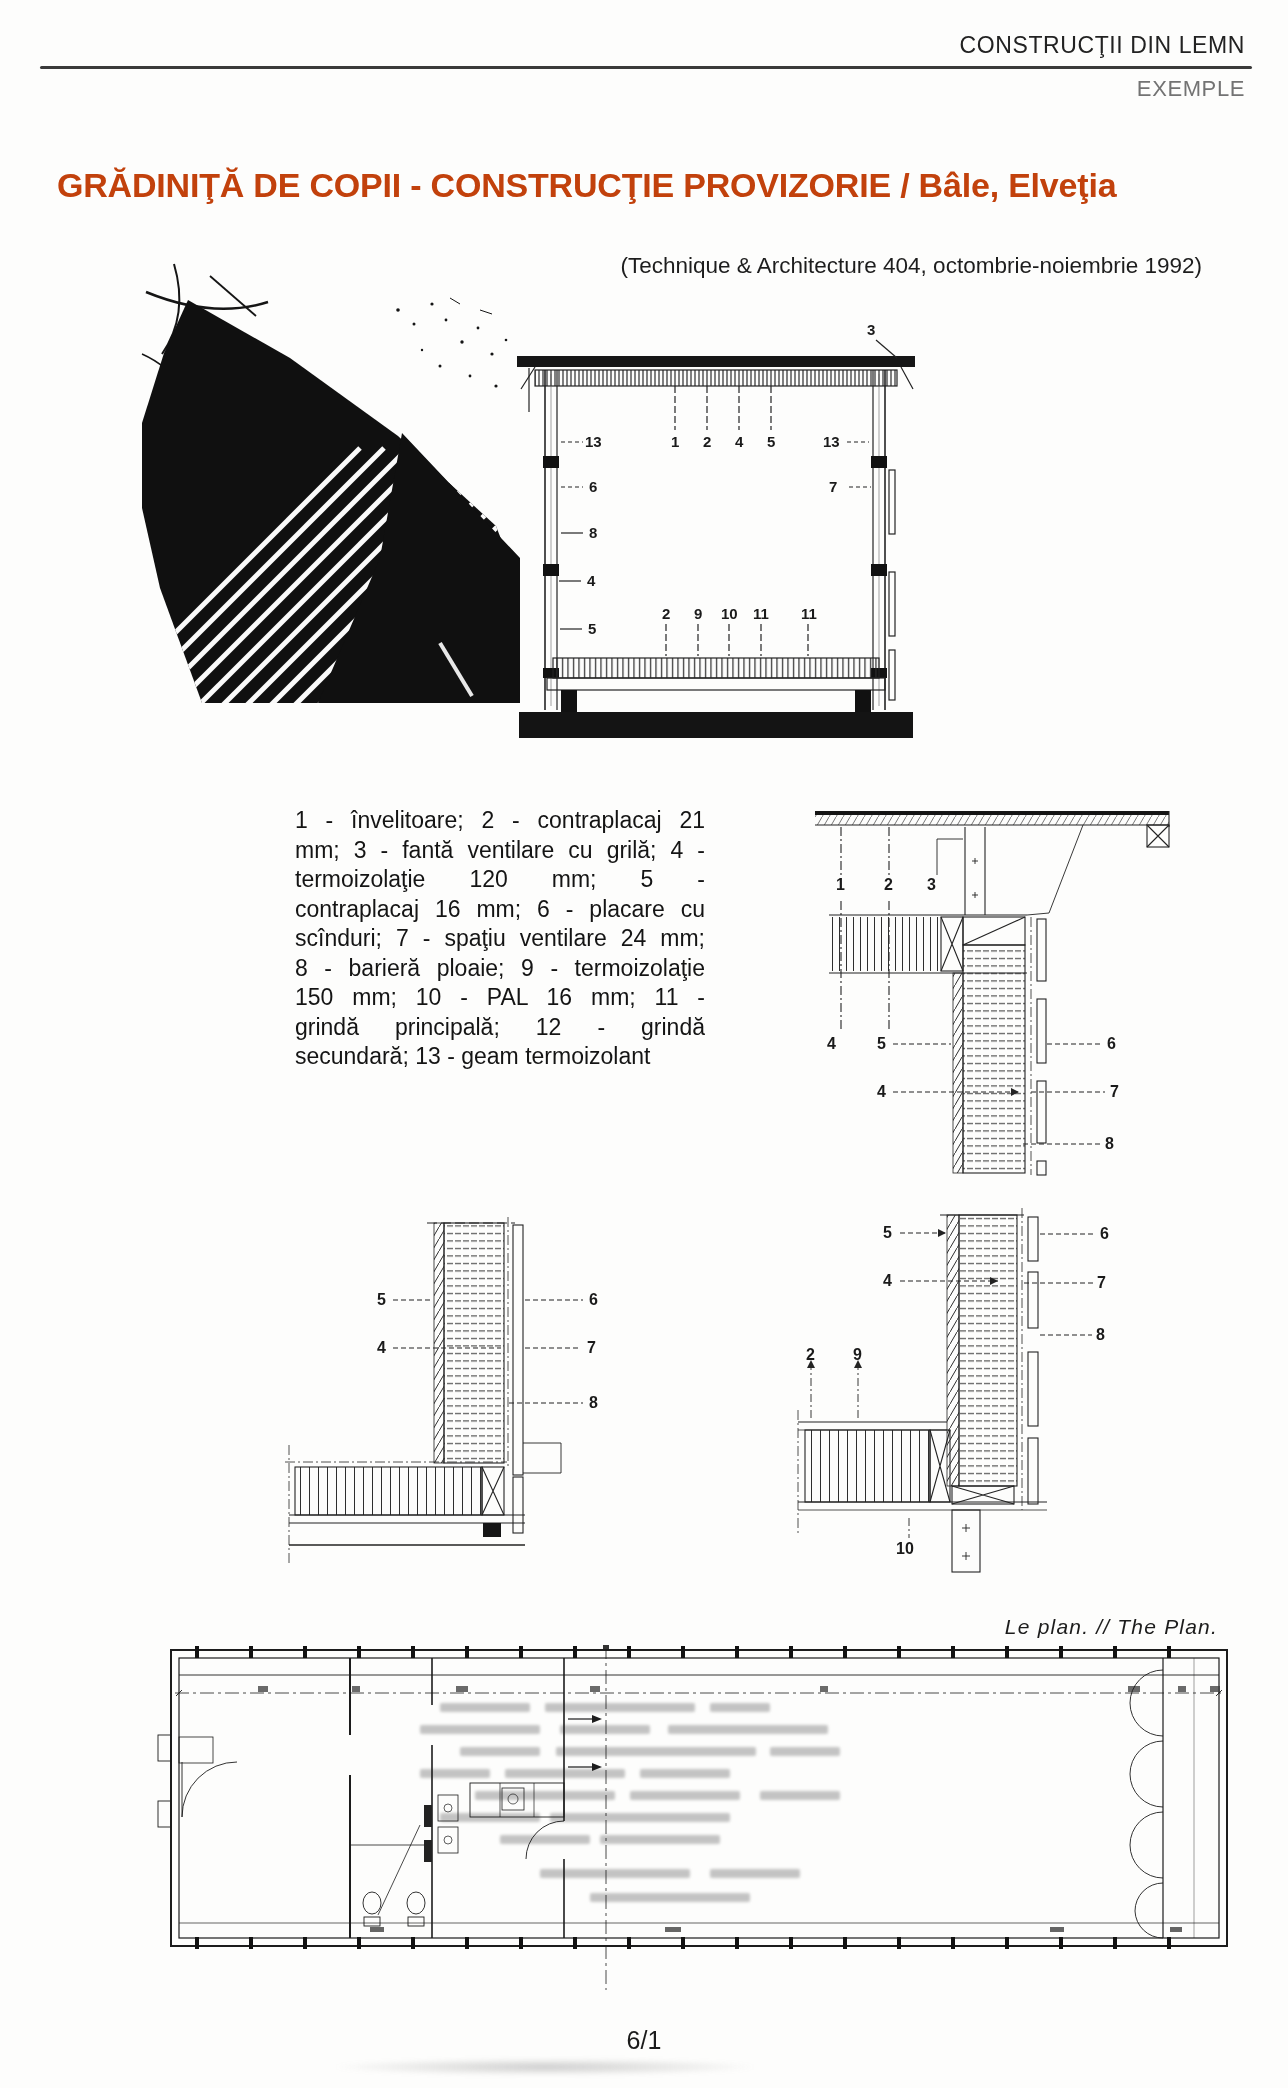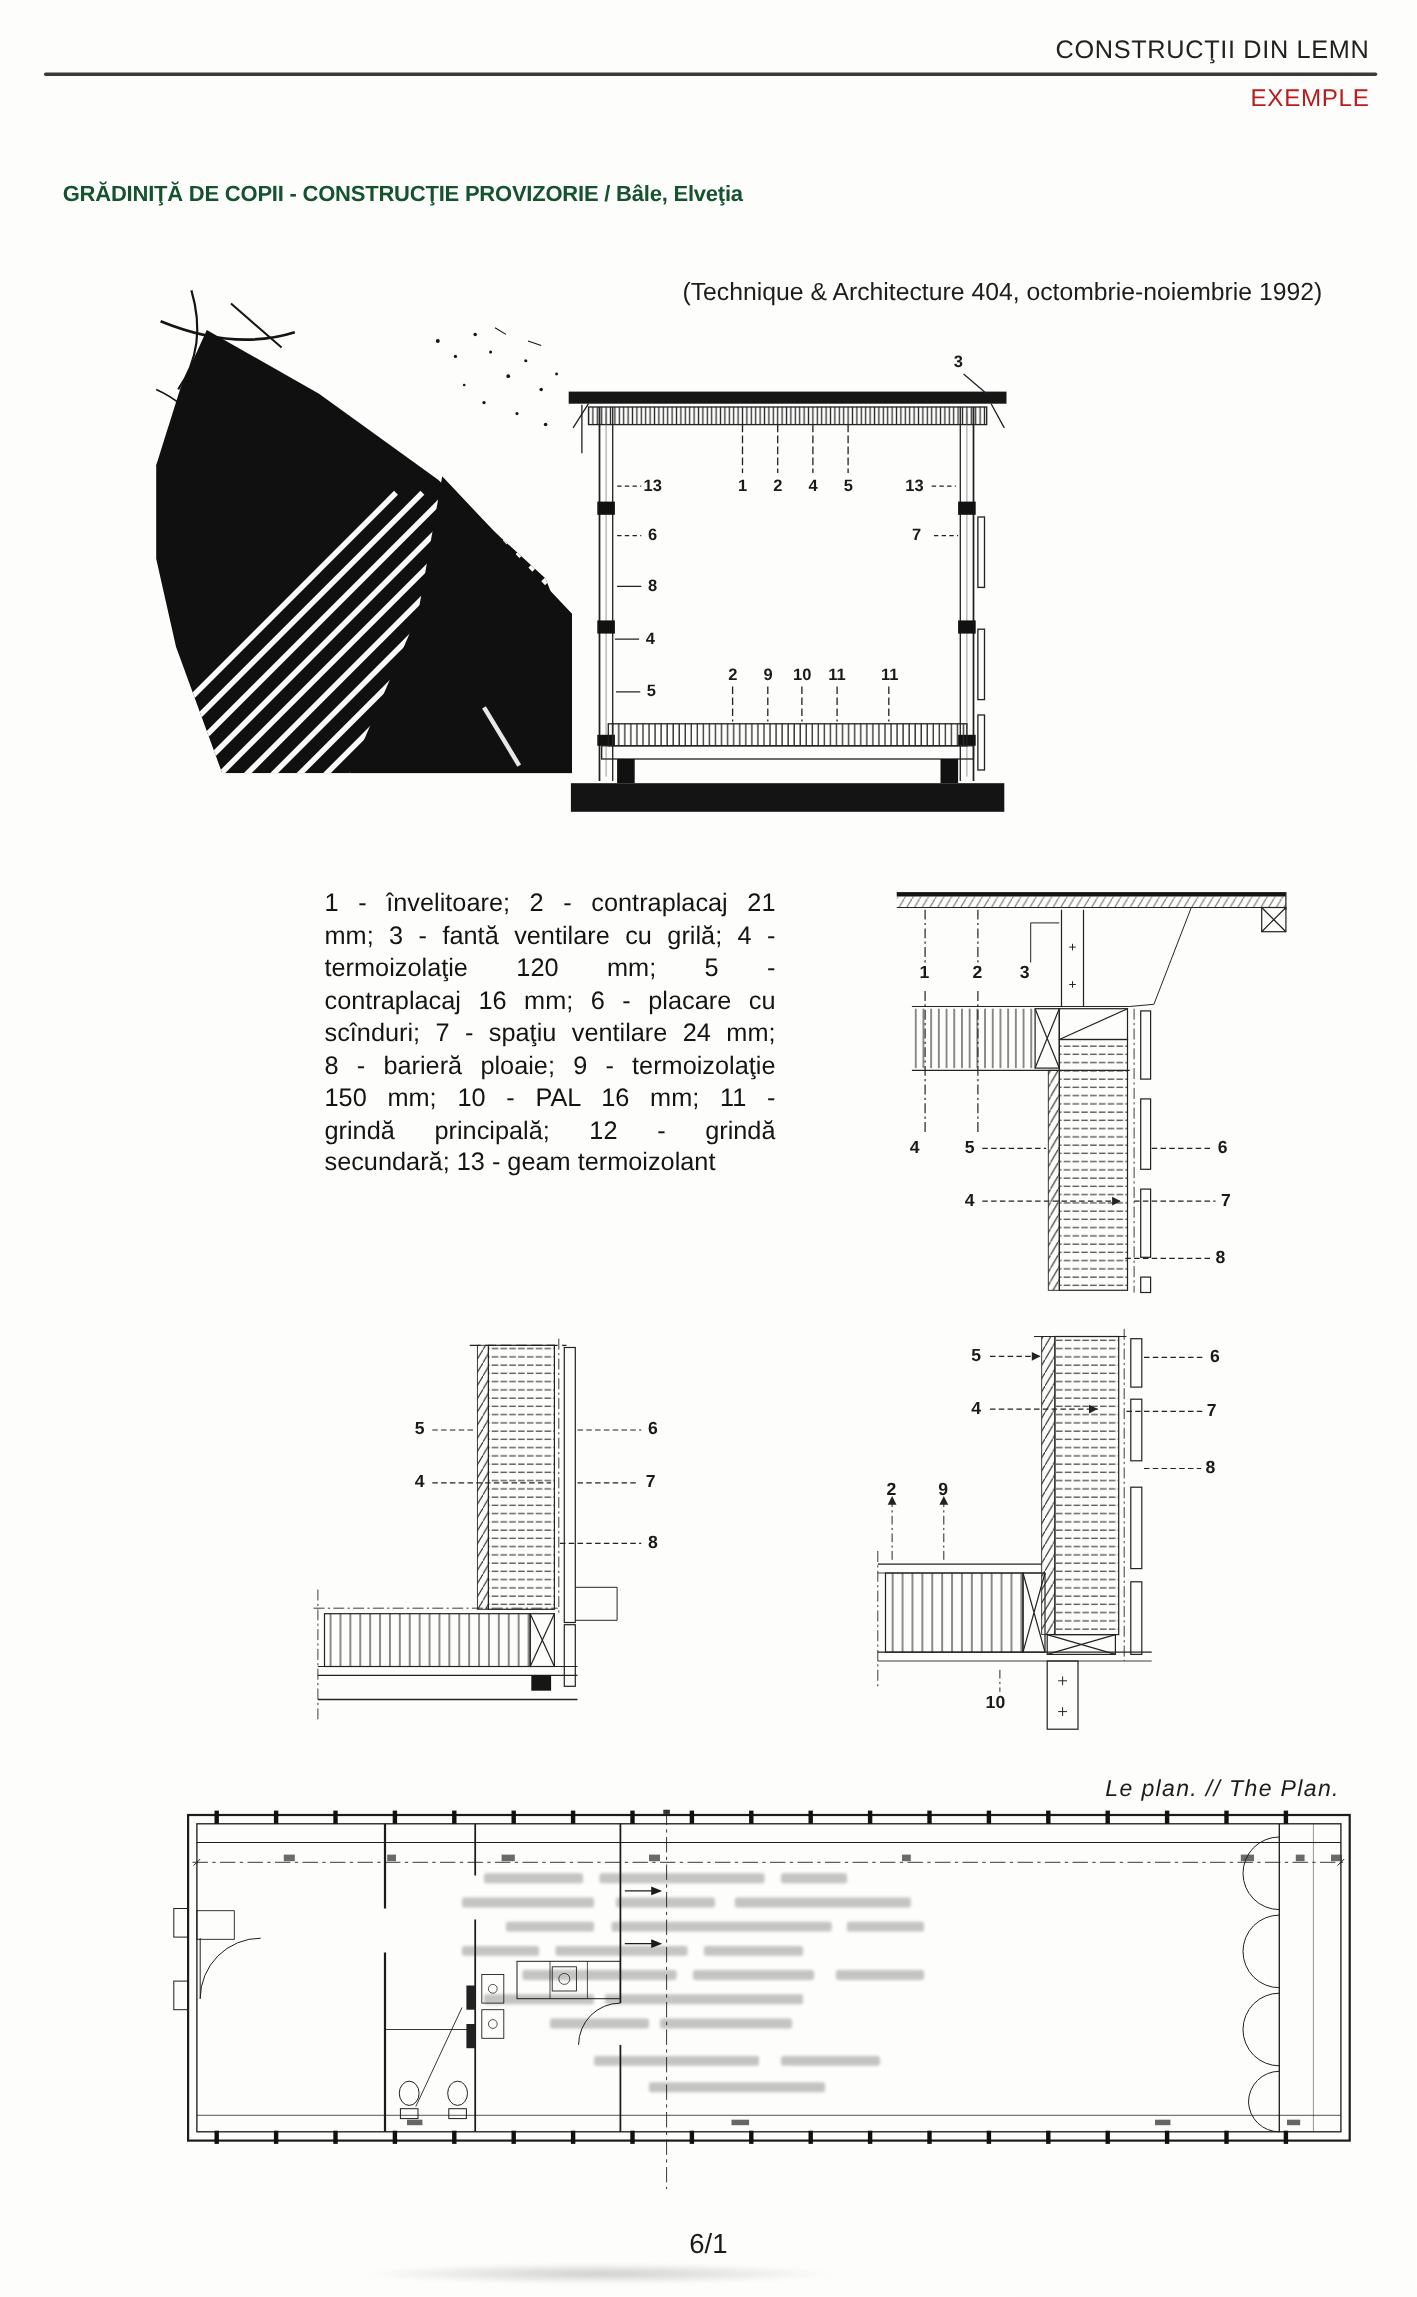--- a/index.html
+++ b/index.html
@@ -1,21 +1,21 @@
 <!DOCTYPE html>
 <html><head>
 <meta charset="utf-8">
 <style>
   html,body{margin:0;padding:0;background:#ffffff;}
   .page{position:relative;width:1288px;height:2088px;background:#fdfdfc;overflow:hidden;
         font-family:"Liberation Sans",sans-serif;color:#1b1b1b;}
   .hdr-journal{position:absolute;top:32px;right:43px;font-size:23px;letter-spacing:.6px;color:#222;}
   .hdr-rule{position:absolute;top:66px;left:40px;width:1212px;height:3px;background:#3a3a3a;border-radius:2px;}
-  .hdr-section{position:absolute;top:76px;right:43px;font-size:22px;letter-spacing:.6px;color:#b91c1c;}
-  .title{position:absolute;top:166px;left:57px;margin:0;font-size:20px;font-weight:700;letter-spacing:-.2px;color:#14532d;white-space:nowrap;}
+  .hdr-section{position:absolute;top:76px;right:43px;font-size:22px;letter-spacing:.6px;color:#737373;}
+  .title{position:absolute;top:166px;left:57px;margin:0;font-size:34px;font-weight:700;letter-spacing:-.2px;color:#c2410c;white-space:nowrap;}
   .credits{position:absolute;top:250px;right:86px;text-align:right;font-size:22.5px;line-height:32px;color:#1d1d1d;}
   .photo{position:absolute;left:140px;top:258px;width:380px;height:445px;}
   .drawing{position:absolute;}
   .section-dwg{left:505px;top:320px;width:420px;height:430px;}
   .detail-roof{left:815px;top:805px;width:390px;height:400px;}
   .detail-bl{left:215px;top:1215px;width:420px;height:350px;}
   .detail-br{left:600px;top:1200px;width:540px;height:420px;}
   .plan{left:120px;top:1645px;width:1115px;height:345px;}
   .legend{position:absolute;left:295px;top:806px;width:410px;font-size:23px;line-height:29.5px;color:#141414;}
   .legend-line{text-align:justify;text-align-last:justify;white-space:nowrap;overflow:hidden;}

